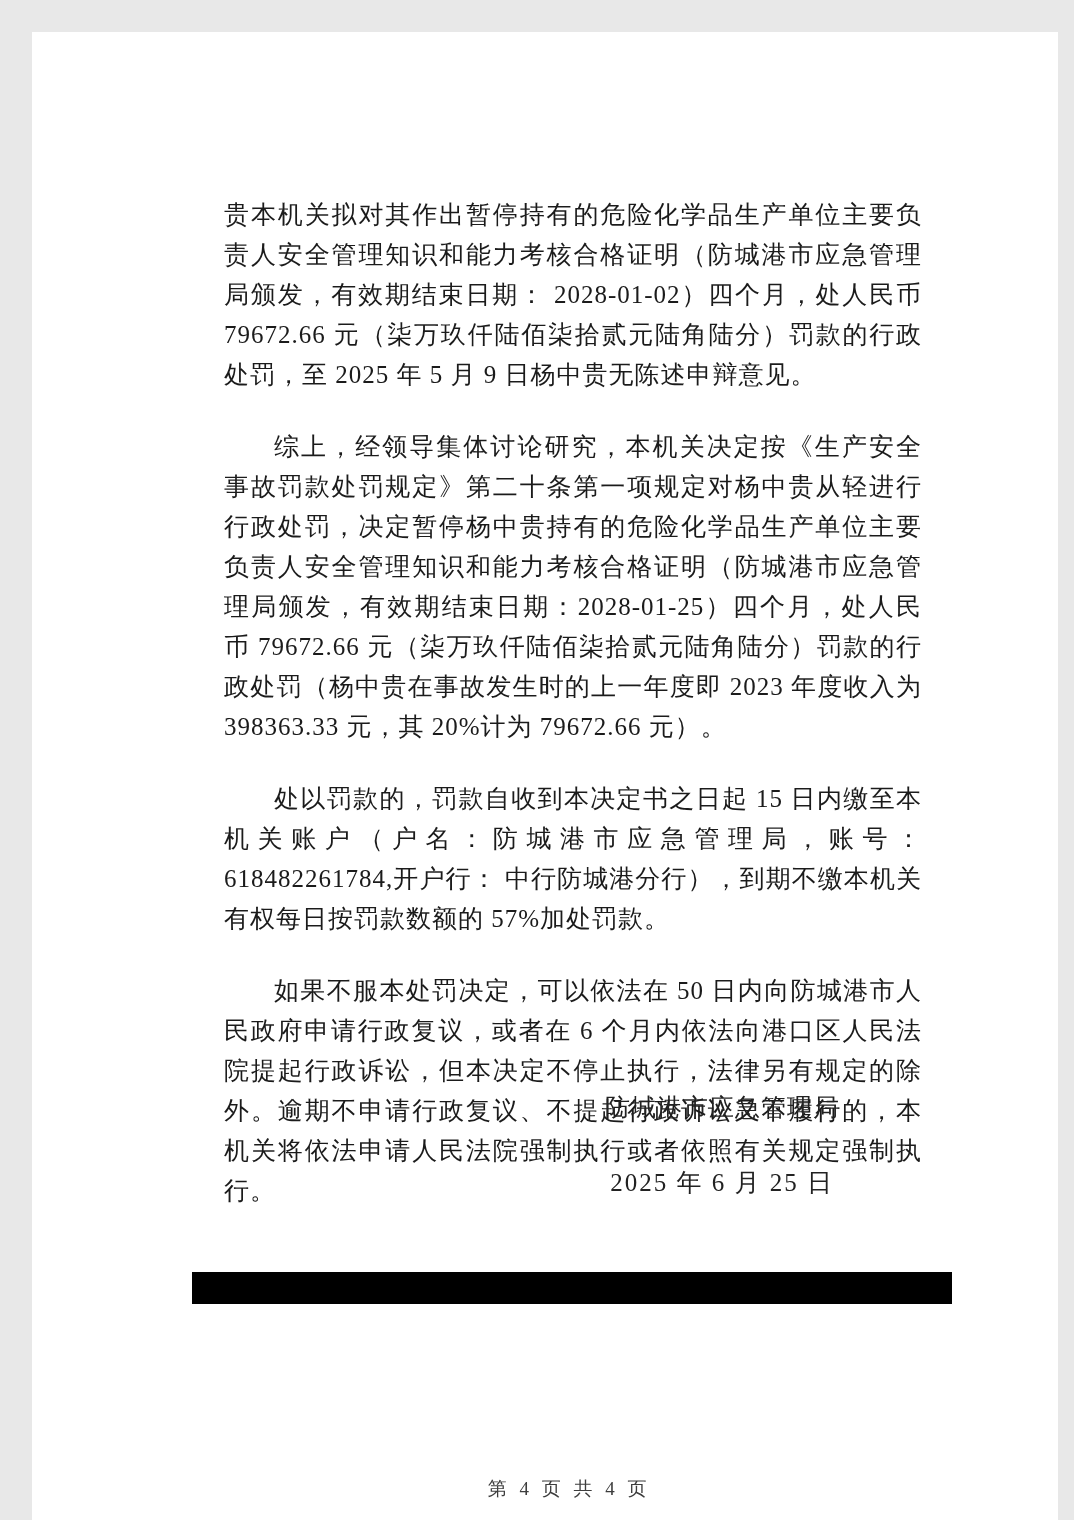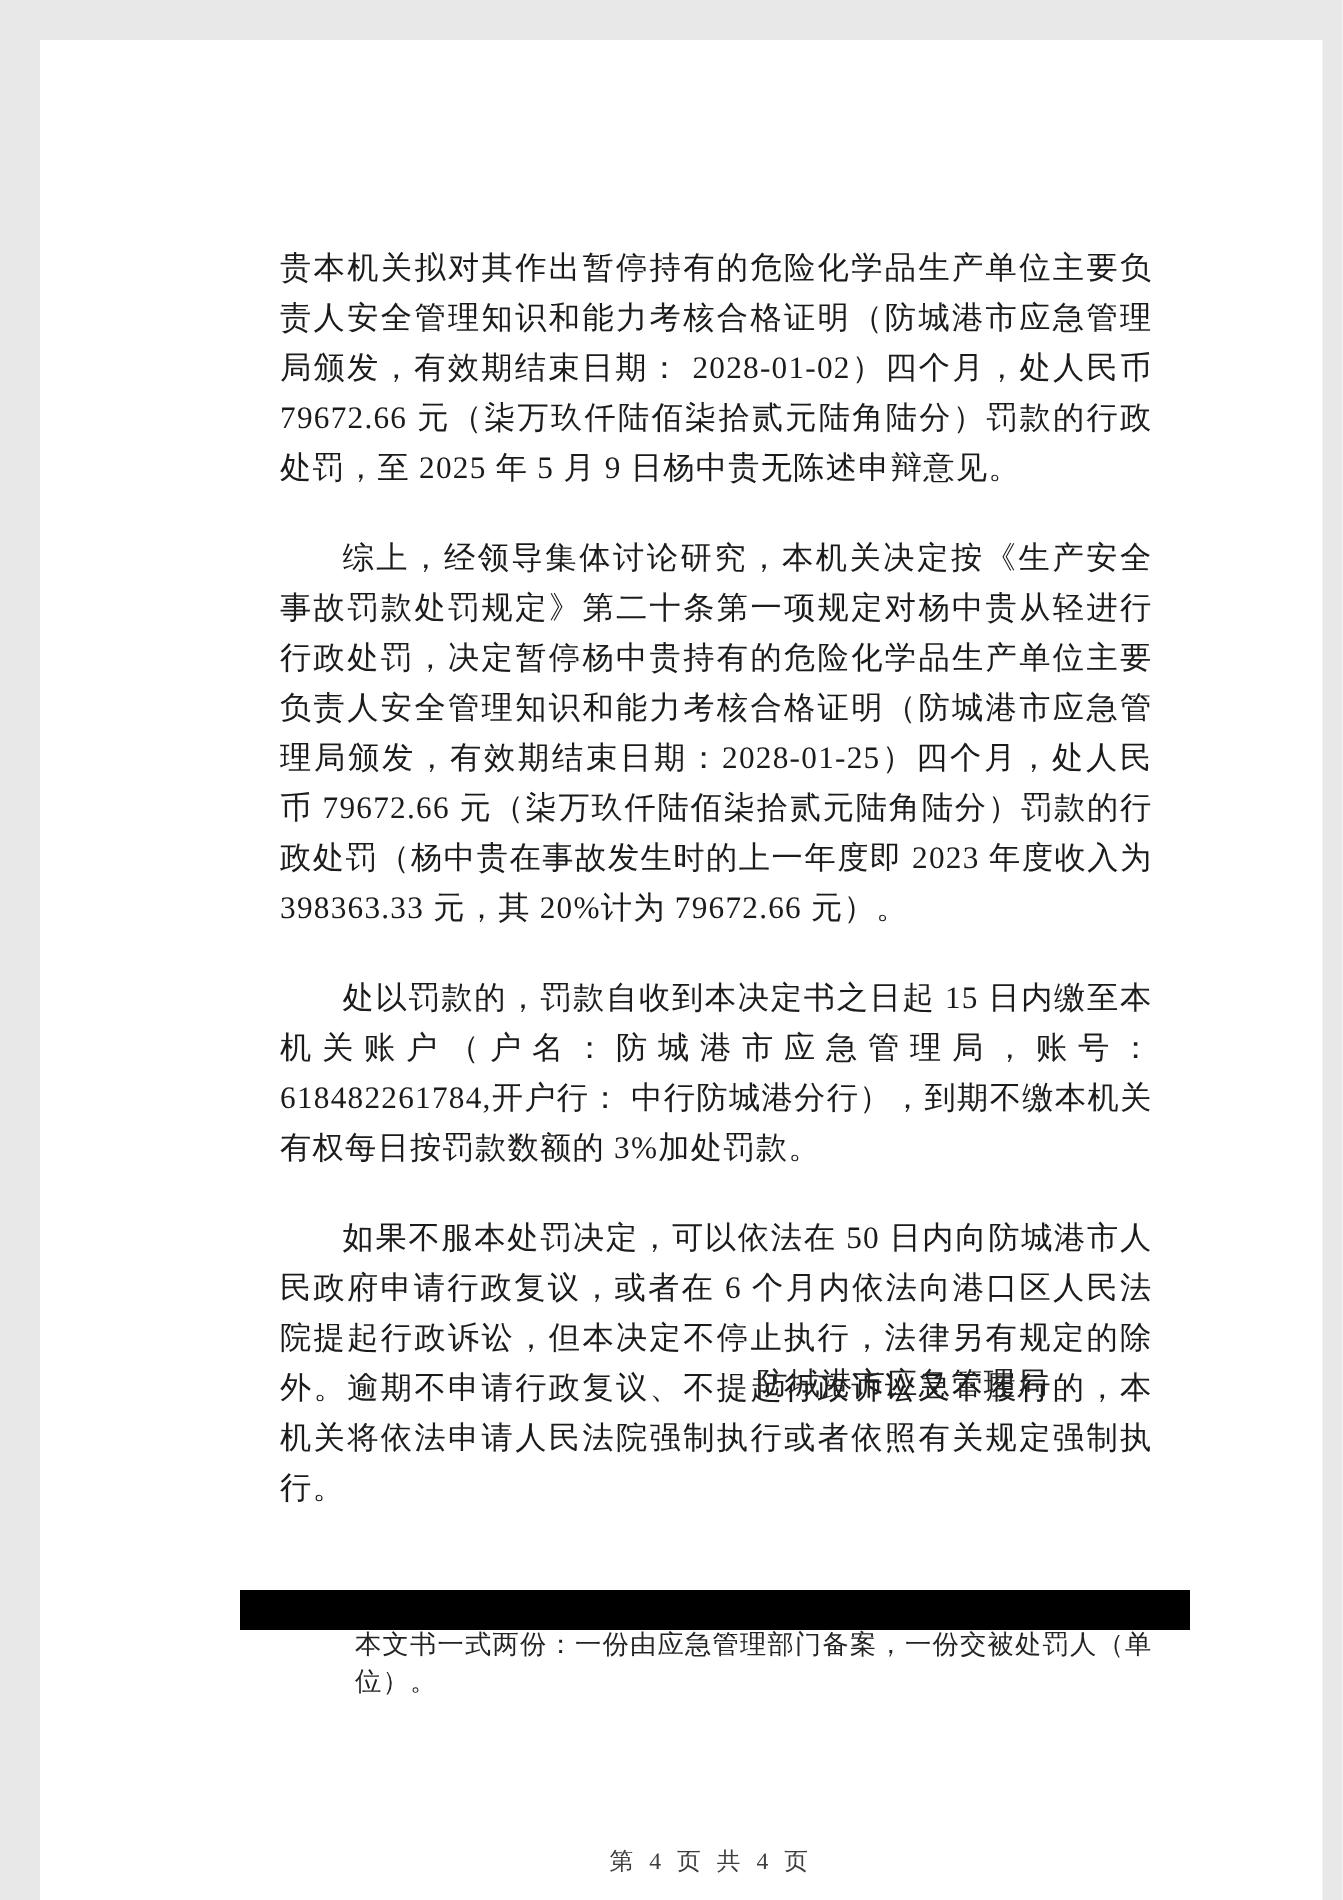--- a/index.html
+++ b/index.html
@@ -84,27 +84,27 @@
   }
 </style>
 </head>
 <body>
 
 <div class="page">
 
   <div class="body-text">
     <p class="para no-indent">贵本机关拟对其作出暂停持有的危险化学品生产单位主要负责人安全管理知识和能力考核合格证明（防城港市应急管理局颁发，有效期结束日期： 2028-01-02）四个月，处人民币 79672.66 元（柒万玖仟陆佰柒拾贰元陆角陆分）罚款的行政处罚，至 2025 年 5 月 9 日杨中贵无陈述申辩意见。</p>
     <p class="para">综上，经领导集体讨论研究，本机关决定按《生产安全事故罚款处罚规定》第二十条第一项规定对杨中贵从轻进行行政处罚，决定暂停杨中贵持有的危险化学品生产单位主要负责人安全管理知识和能力考核合格证明（防城港市应急管理局颁发，有效期结束日期：2028-01-25）四个月，处人民币 79672.66 元（柒万玖仟陆佰柒拾贰元陆角陆分）罚款的行政处罚（杨中贵在事故发生时的上一年度即 2023 年度收入为 398363.33 元，其 20%计为 79672.66 元）。</p>
-    <p class="para">处以罚款的，罚款自收到本决定书之日起 15 日内缴至本机关账户（户名：防城港市应急管理局，账号： 618482261784,开户行： 中行防城港分行），到期不缴本机关有权每日按罚款数额的 3%加处罚款。</p>
+    <p class="para">处以罚款的，罚款自收到本决定书之日起 15 日内缴至本机关账户（户名：防城港市应急管理局，账号： 618482261784,开户行： 中行防城港分行），到期不缴本机关有权每日按罚款数额的 57%加处罚款。</p>
     <p class="para">如果不服本处罚决定，可以依法在 50 日内向防城港市人民政府申请行政复议，或者在 6 个月内依法向港口区人民法院提起行政诉讼，但本决定不停止执行，法律另有规定的除外。逾期不申请行政复议、不提起行政诉讼又不履行的，本机关将依法申请人民法院强制执行或者依照有关规定强制执行。</p>
   </div>
 
   <div class="signature">
     <div class="sig-org">防城港市应急管理局</div>
+    <div class="sig-date">2025 年 6 月 25 日</div>
   </div>
 
   <div class="foot-rule"></div>
 
-  <div class="footnote">本文书一式两份：一份由应急管理部门备案，一份交被处罚人（单位）。</div>
 
   <div class="page-number">第 4 页 共 4 页</div>
 
 </div>
 
 </body></html>

